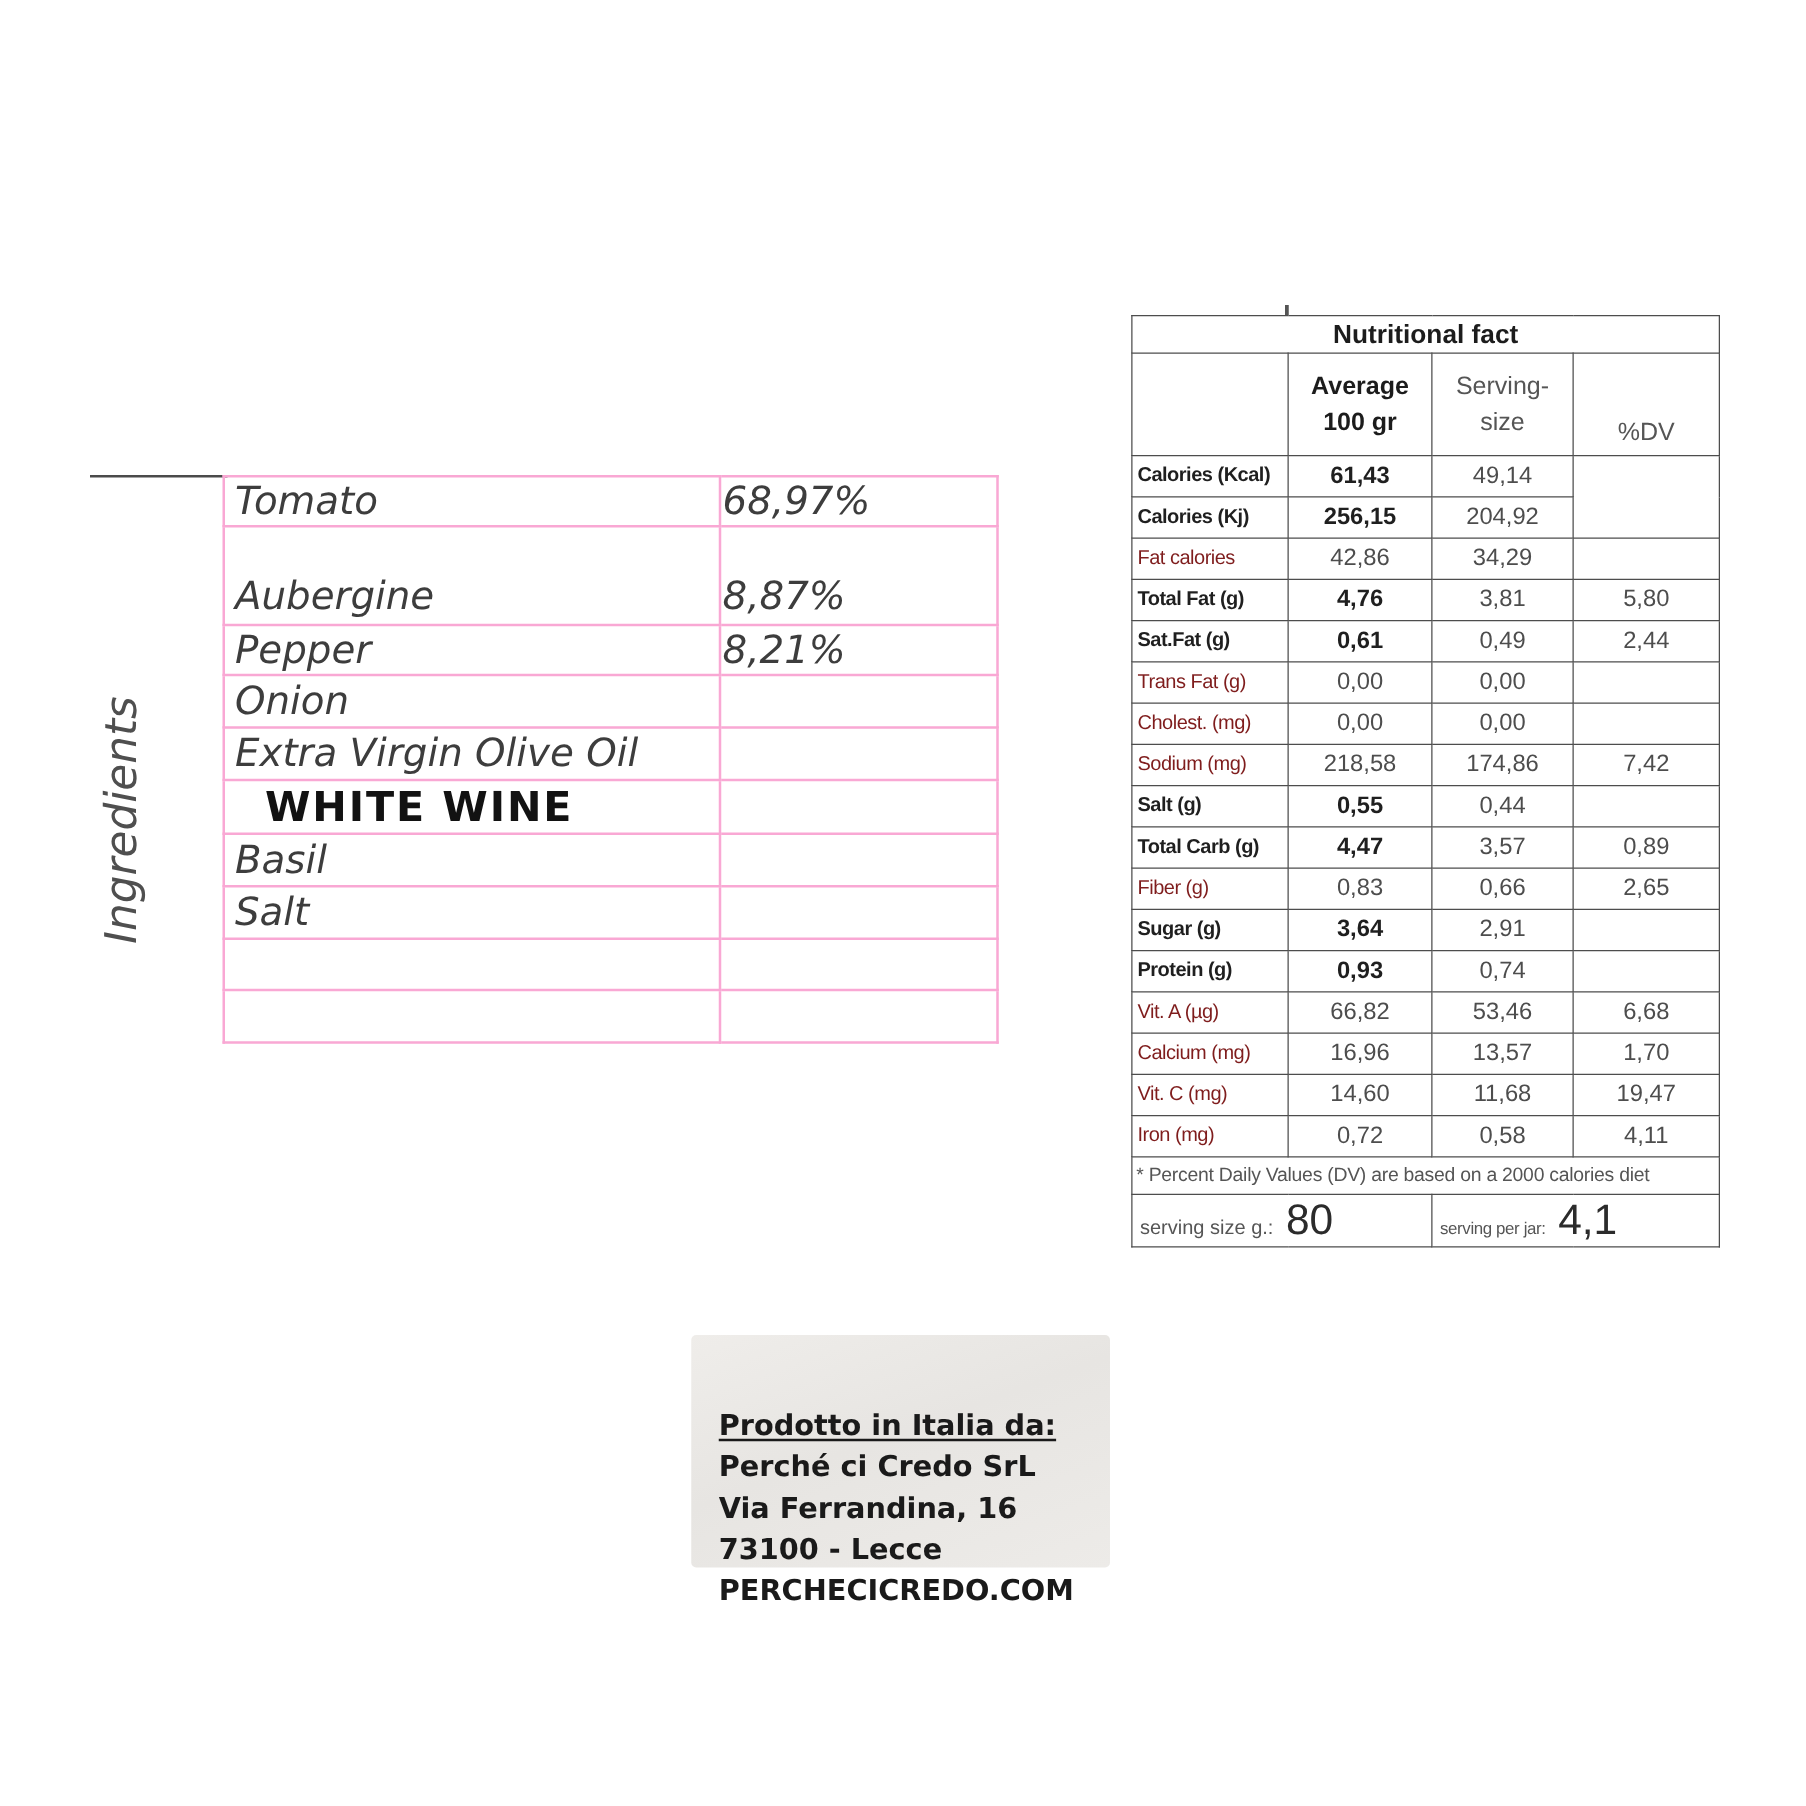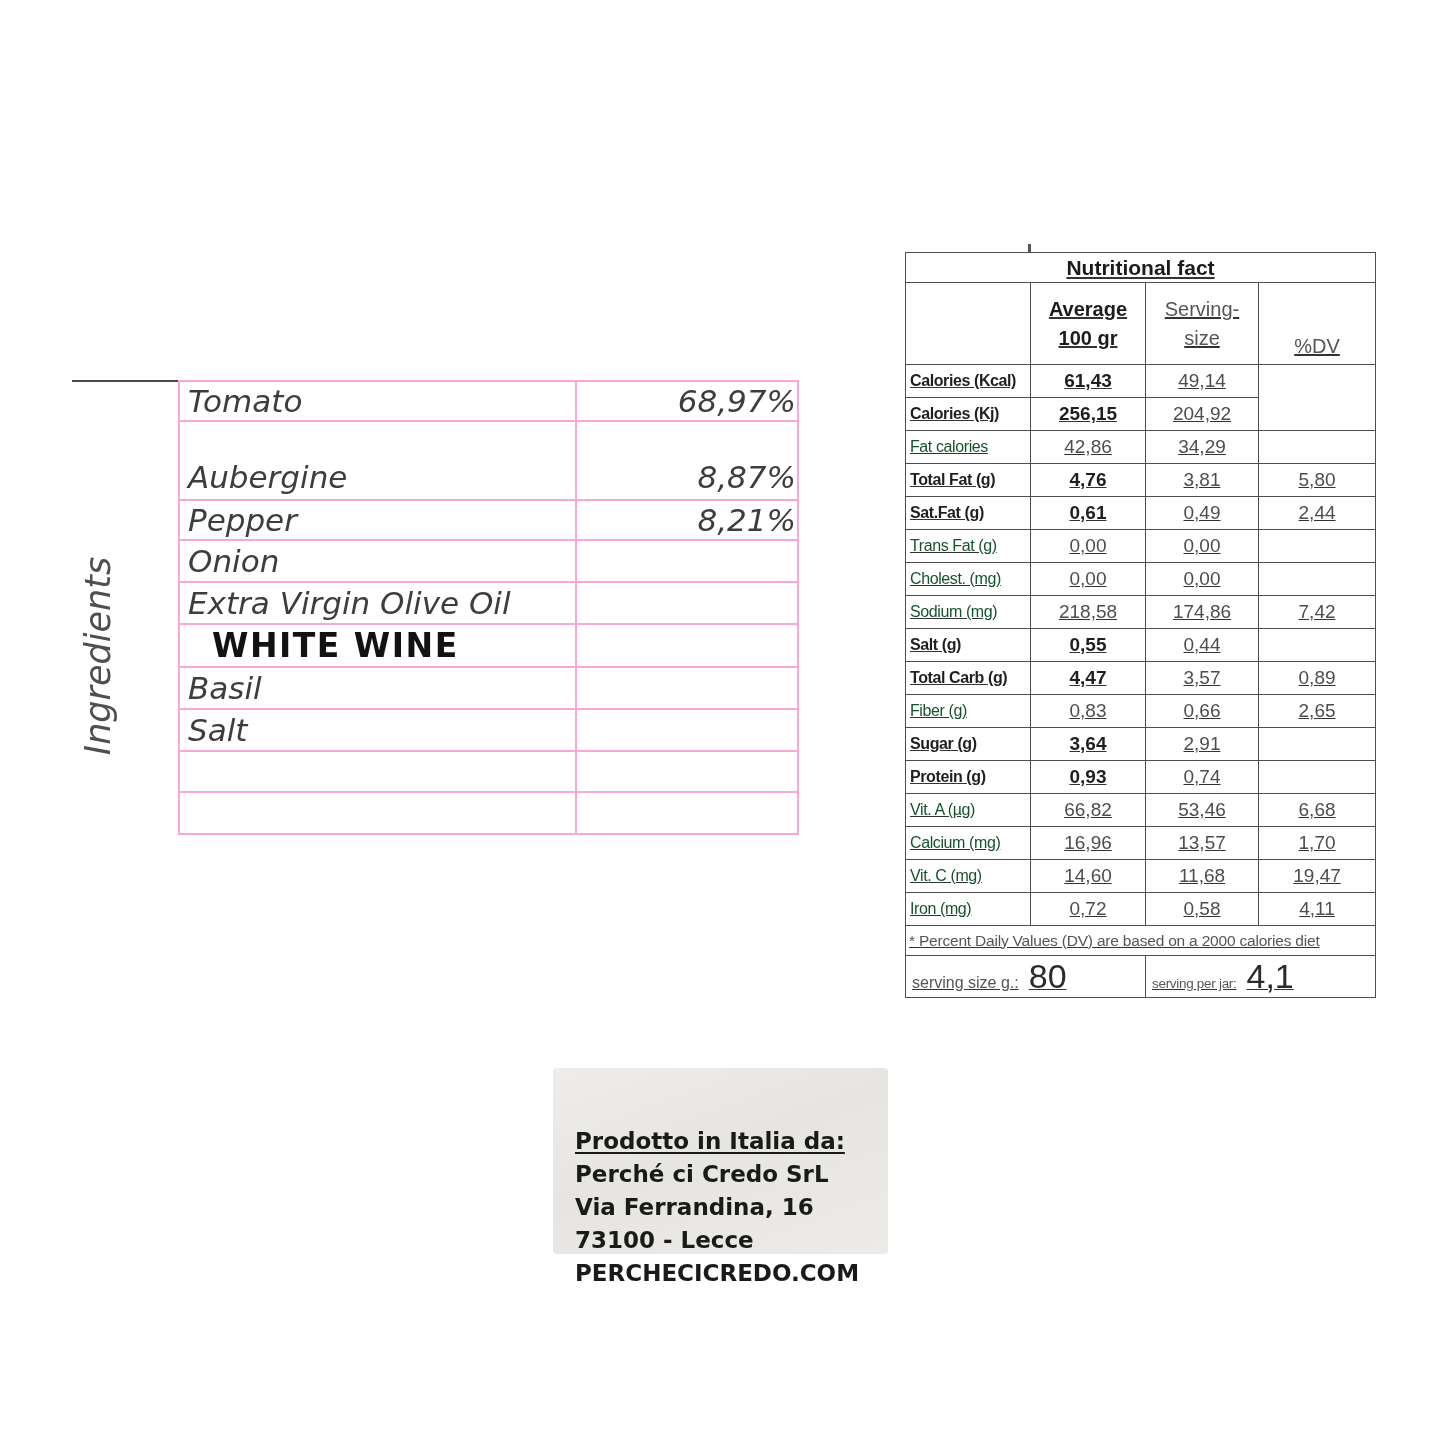--- a/index.html
+++ b/index.html
@@ -17,51 +17,51 @@
   }
   table.ing-table{
     position:absolute;left:178px;top:380px;width:619px;
     border-collapse:collapse;table-layout:fixed;
   }
   table.ing-table td{
     border:2px solid #f9a8d4;vertical-align:middle;overflow:hidden;
     font-family:"DejaVu Sans",sans-serif;font-style:italic;font-size:31px;color:#3d3d3d;
   }
   table.ing-table td.nm{padding-left:8px;}
-  table.ing-table td.pc{text-align:right;}
+  table.ing-table td.pc{text-align:left;}
   table.ing-table tr.r-tomato{height:40px;}
   table.ing-table tr.r-tall{height:79px;}
   table.ing-table tr.r-tall td{vertical-align:bottom;padding-bottom:4px;}
   table.ing-table tr.r-pepper{height:38px;}
   table.ing-table tr.r-std{height:42px;}
   table.ing-table tr.r-emptyA{height:41px;}
   table.ing-table td.boldname{
     font-style:normal;font-weight:bold;color:#121212;font-size:33px;letter-spacing:1.5px;padding-left:32px;
   }
 
   
   .nut-tick{position:absolute;left:1028px;top:244px;width:3px;height:8px;background:#555;}
   table.nut-table{
     position:absolute;left:905px;top:252px;width:470px;
-    border-collapse:collapse;table-layout:fixed;background:#fff;text-decoration:underline;
+    border-collapse:collapse;table-layout:fixed;background:#fff;
   }
   table.nut-table td{
     border:1.5px solid #4d4d4d;vertical-align:middle;overflow:hidden;
     font-size:19px;color:#4d4d4d;text-align:center;white-space:nowrap;
   }
   table.nut-table tr.title-row{height:30px;}
   table.nut-table tr.title-row td{font-weight:bold;color:#1c1c1c;font-size:21px;}
   table.nut-table tr.head-row{height:82px;}
   table.nut-table tr.head-row td{font-size:20px;line-height:29px;}
   table.nut-table td.avg-h{font-weight:bold;color:#1c1c1c;}
   table.nut-table td.srv-h{color:#555;}
   table.nut-table td.dv-h{color:#555;vertical-align:bottom;padding-bottom:3px;}
   table.nut-table tr.data-row{height:33px;}
   table.nut-table td.lblc{
-    text-align:left;padding-left:4px;font-size:16px;letter-spacing:-0.4px;color:#14532d;
+    text-align:left;padding-left:4px;font-size:16px;letter-spacing:-0.4px;color:#7f1d1d;
   }
   table.nut-table td.b{font-weight:bold;color:#1f1f1f;}
   table.nut-table tr.foot-row{height:30px;}
   table.nut-table tr.foot-row td{
     text-align:left;padding-left:3px;font-size:15.5px;letter-spacing:-0.2px;color:#555;
   }
   table.nut-table tr.serv-row{height:33px;}
   table.nut-table tr.serv-row td{text-align:left;padding-left:6px;}
   .sl{font-size:16px;color:#555;}
   .sl2{font-size:13.5px;color:#555;letter-spacing:-0.3px;}

